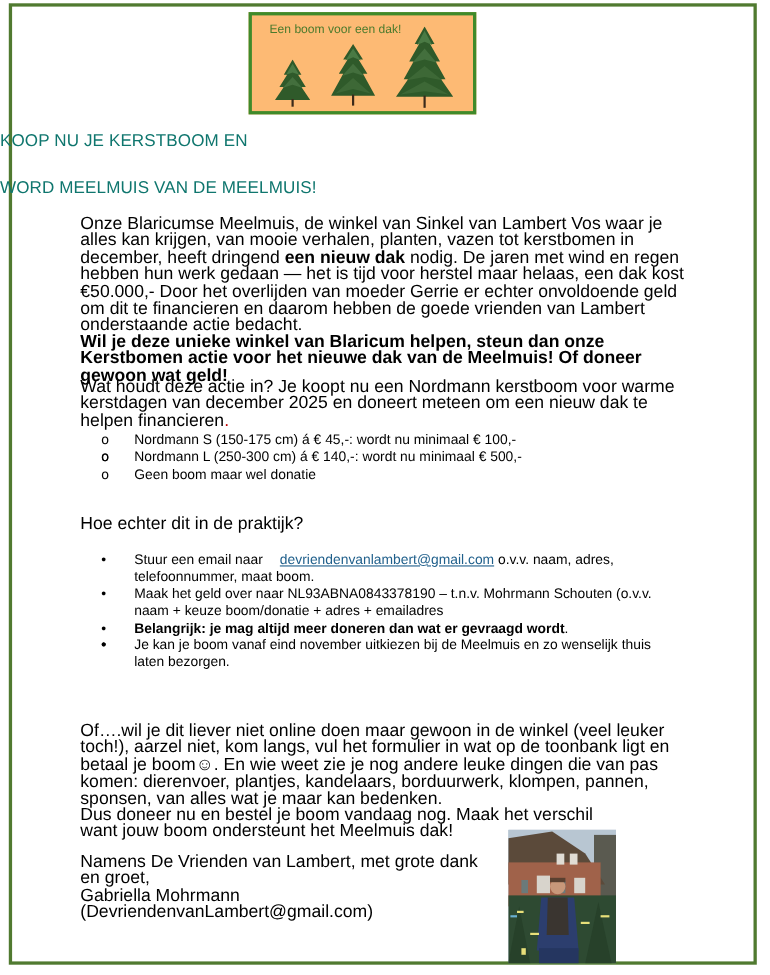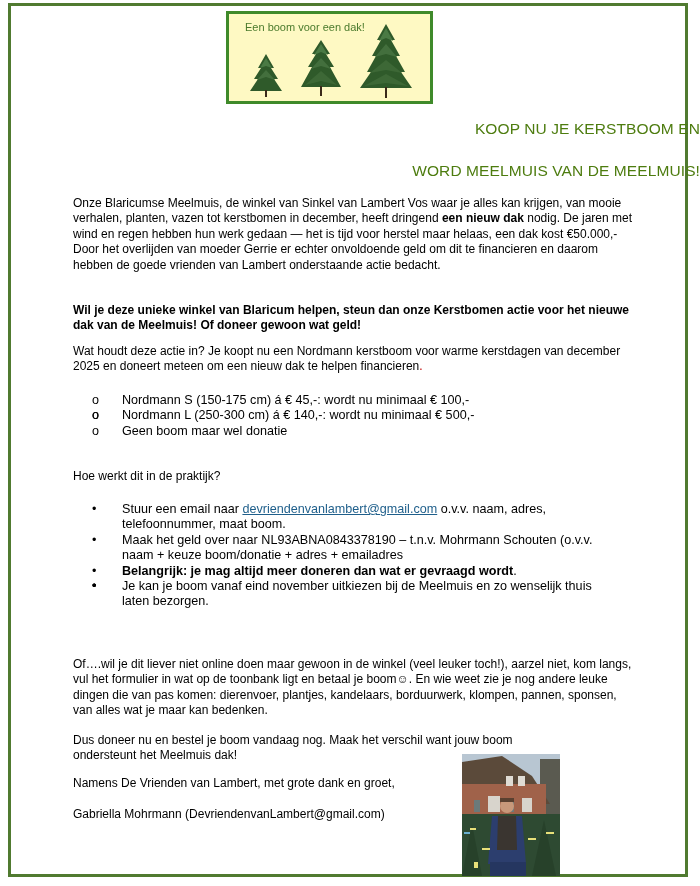--- a/index.html
+++ b/index.html
@@ -1,35 +1,35 @@
 <!DOCTYPE html>
 <html><head>
 <meta charset="utf-8">
 <style>
   html, body { margin: 0; padding: 0; background: #ffffff; }
   body { width: 700px; height: 886px; position: relative; overflow: hidden;
          font-family: "Liberation Sans", sans-serif; color: #000; }
   .page-frame { position: absolute; left: 8px; top: 3px; width: 680px; height: 874px;
                 border: 3px solid #507a30; box-sizing: border-box; }
   .banner { position: absolute; left: 226px; top: 11px; width: 207px; height: 93px;
-            border: 3px solid #3f8a2a; box-sizing: border-box; background: #fef9c3; }
+            border: 3px solid #3f8a2a; box-sizing: border-box; background: #fdba74; }
   .banner-text { position: absolute; left: 16px; top: 7px; font-size: 11px; color: #4a7a2c;
                  white-space: nowrap; }
   .tree { position: absolute; }
-  .title { position: absolute; left: 0; width: 700px; text-align: right;
-           color: #4d7c0f; font-size: 15.5px; letter-spacing: 0.1px; }
-  .para { position: absolute; left: 73px; width: 560px; font-size: 12px; line-height: 15.4px; }
+  .title { position: absolute; left: 0; width: 700px; text-align: left;
+           color: #0f766e; font-size: 15.5px; letter-spacing: 0.1px; }
+  .para { position: absolute; left: 73px; width: 560px; font-size: 16px; line-height: 15.4px; }
   .para b { font-weight: bold; }
   .red { color: #c00000; }
   .list { position: absolute; margin: 0; padding: 0; list-style: none; font-size: 12.6px; line-height: 15.4px; }
   .list li { position: relative; padding-left: 30px; }
   .list .bullet { position: absolute; left: 0; top: 0; width: 30px; }
   .sub-list { left: 92px; width: 500px; }
   .dot-list { left: 92px; width: 520px; }
-  .email-link { color: #1f5f8b; text-decoration: underline; }
+  .email-link { color: #1f5f8b; text-decoration: underline; margin-left: 12px; }
   .photo { position: absolute; left: 462px; top: 754px; width: 98px; height: 122px; overflow: hidden; }
 </style>
 </head>
 <body>
 
 <div class="page-frame"></div>
 
 <div class="banner">
   <span class="banner-text">Een boom voor een dak!</span>
   <svg class="tree" style="left:20px;top:40px" width="34" height="44" viewBox="0 0 34 44">
@@ -71,21 +71,21 @@
 </div>
 
 <ul class="list sub-list" style="top:393px">
   <li><span class="bullet">o</span><span>Nordmann S (150-175 cm) á  € 45,-: wordt nu minimaal € 100,-</span></li>
   <li><span class="bullet">o</span></li>
   <li><span class="bullet">o</span><span>Nordmann L (250-300 cm) á € 140,-: wordt nu minimaal € 500,-</span></li>
   <li><span class="bullet">o</span><span>Geen boom maar wel donatie</span></li>
 </ul>
 
 <div class="para" style="top:469px">
-  <span>Hoe werkt dit in de praktijk?</span>
+  <span>Hoe echter dit in de praktijk?</span>
 </div>
 
 <ul class="list dot-list" style="top:502px">
   <li><span class="bullet">•</span><span>Stuur een email naar </span><a class="email-link">devriendenvanlambert@gmail.com</a><span>  o.v.v. naam, adres, telefoonnummer, maat boom.</span></li>
   <li><span class="bullet">•</span><span>Maak het geld over naar NL93ABNA0843378190 – t.n.v. Mohrmann Schouten (o.v.v. naam + keuze boom/donatie + adres + emailadres</span></li>
   <li><span class="bullet">•</span><b>Belangrijk: je mag altijd meer doneren dan wat er gevraagd wordt</b><span>.</span></li>
   <li><span class="bullet">•</span></li>
   <li><span class="bullet">•</span></li>
   <li><span class="bullet">•</span><span>Je kan je boom vanaf eind november uitkiezen bij de Meelmuis en zo wenselijk thuis laten bezorgen.</span></li>
 </ul>

